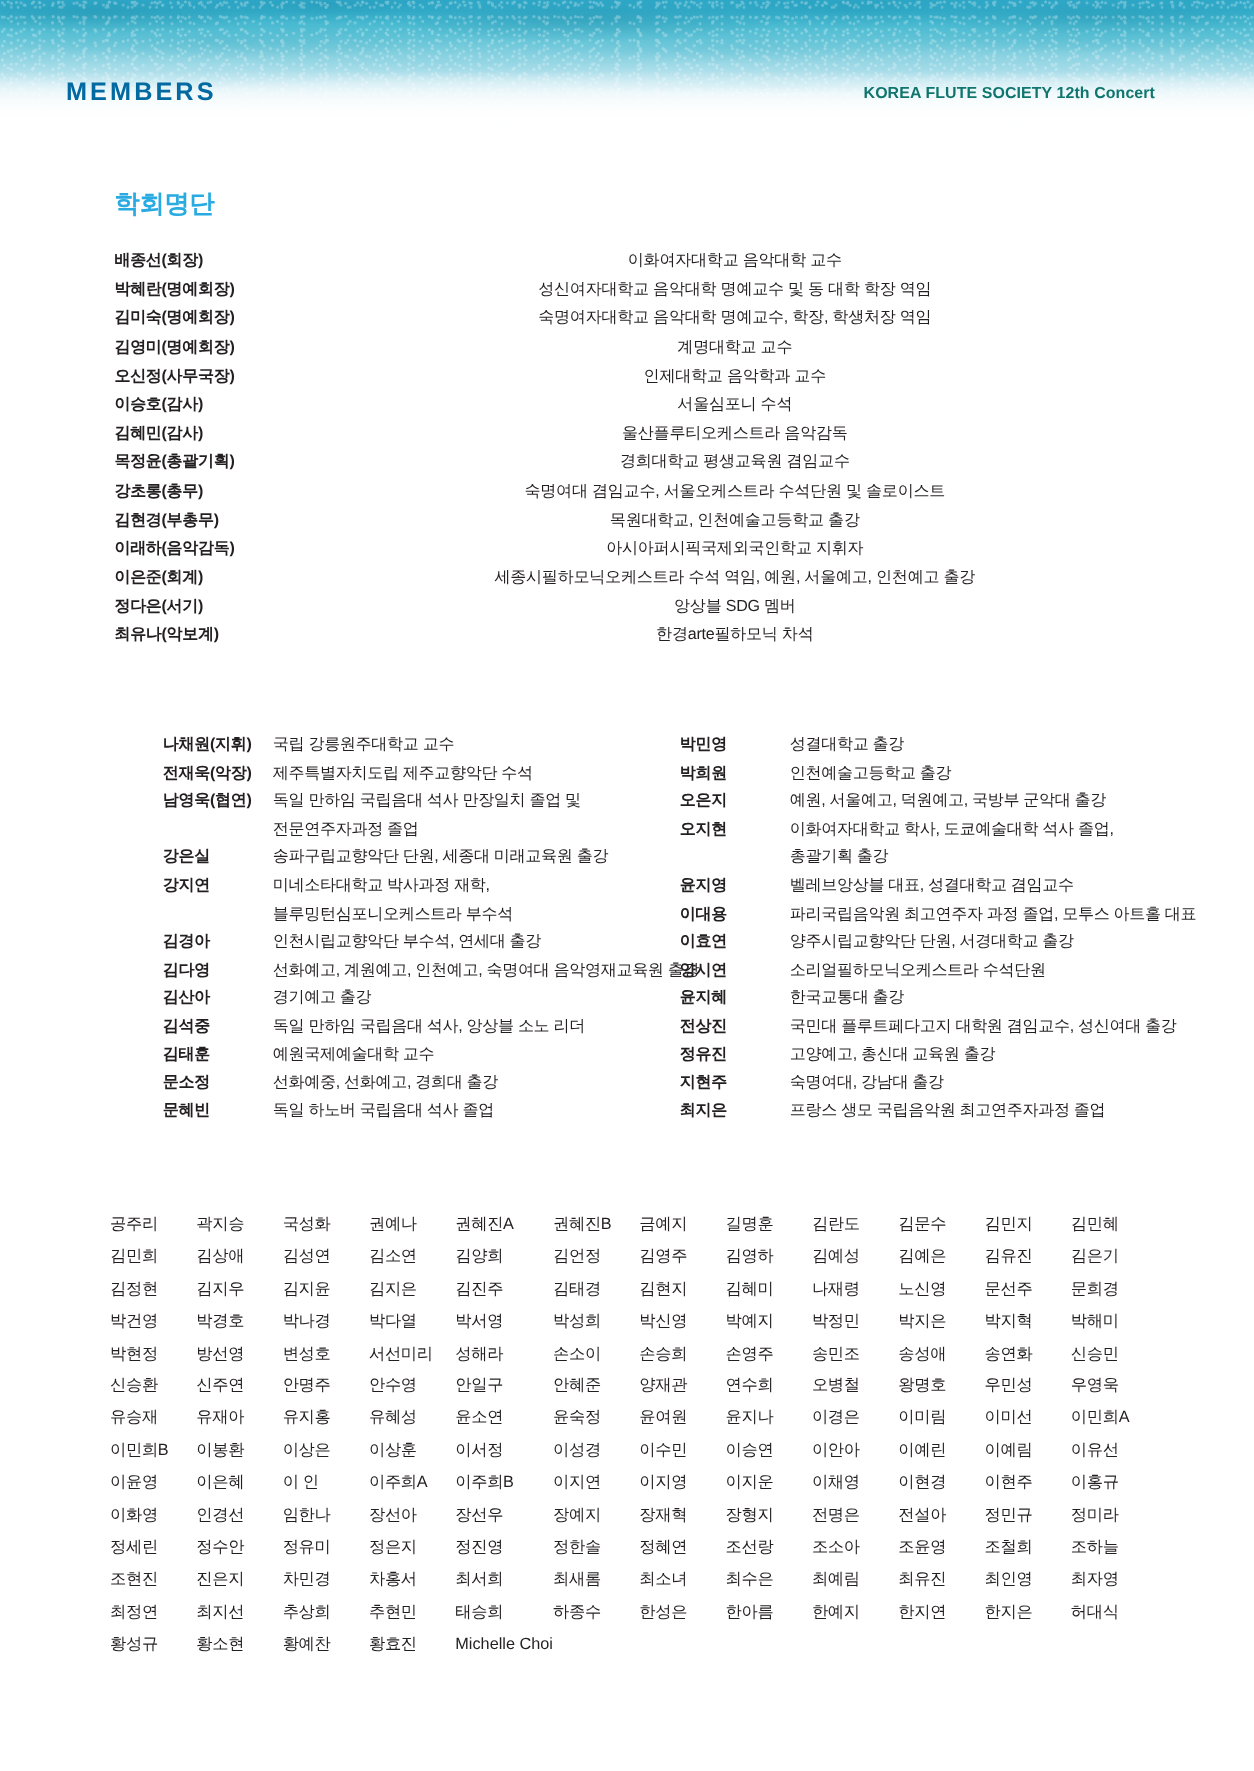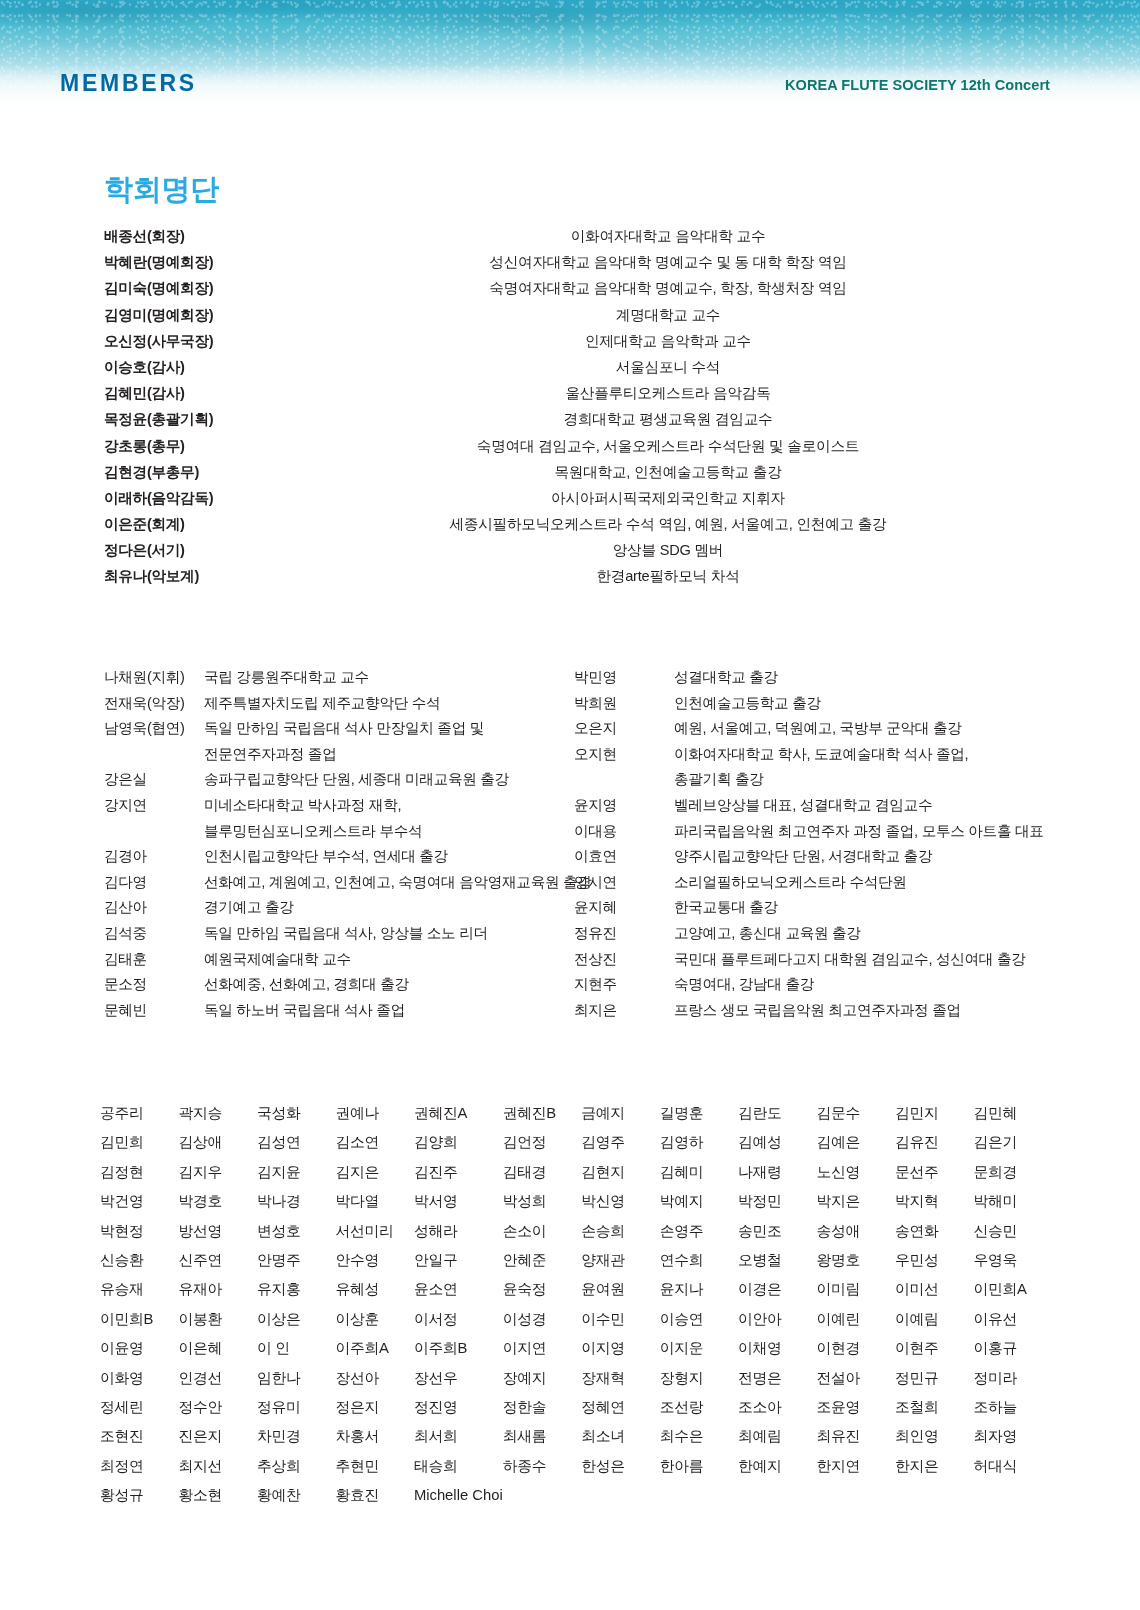--- a/index.html
+++ b/index.html
@@ -112,21 +112,21 @@
     position: absolute;
     top: 126px;
     left: 0;
     width: 1140px;
   }
 
   .section-title {
     position: absolute;
     left: 104px;
     top: 44px;
-    font-size: 29px;
+    font-size: 23px;
     font-weight: bold;
     color: #29abe2;
     letter-spacing: -0.01em;
   }
 
   
   .officers {
     position: absolute;
     left: 104px;
     top: 101px;
@@ -163,22 +163,23 @@
   .mcol.right { padding-left: 0px; }
   .mrow {
     display: flex;
     align-items: baseline;
     font-size: 14.6px;
     line-height: 25.6px;
   }
   .mrow .mname {
     flex: 0 0 100px;
     width: 100px;
-    font-weight: normal;
+    font-weight: bold;
     letter-spacing: -0.02em;
+    margin-left: 44px;
   }
   .mrow .mdesc {
     flex: 1 1 auto;
     letter-spacing: -0.02em;
     white-space: nowrap;
   }
   .mrow.cont .mname { visibility: hidden; }
 
   
   .name-grid {
@@ -367,26 +368,26 @@
         </div>
         <div class="mrow">
           <div class="mname">양시연</div>
           <div class="mdesc">소리얼필하모닉오케스트라 수석단원</div>
         </div>
         <div class="mrow">
           <div class="mname">윤지혜</div>
           <div class="mdesc">한국교통대 출강</div>
         </div>
         <div class="mrow">
+          <div class="mname">전상진</div>
+          <div class="mdesc">국민대 플루트페다고지 대학원 겸임교수, 성신여대 출강</div>
+        </div>
+        <div class="mrow">
           <div class="mname">정유진</div>
           <div class="mdesc">고양예고, 총신대 교육원 출강</div>
-        </div>
-        <div class="mrow">
-          <div class="mname">전상진</div>
-          <div class="mdesc">국민대 플루트페다고지 대학원 겸임교수, 성신여대 출강</div>
         </div>
         <div class="mrow">
           <div class="mname">지현주</div>
           <div class="mdesc">숙명여대, 강남대 출강</div>
         </div>
         <div class="mrow">
           <div class="mname">최지은</div>
           <div class="mdesc">프랑스 생모 국립음악원 최고연주자과정 졸업</div>
         </div>
       </div>

